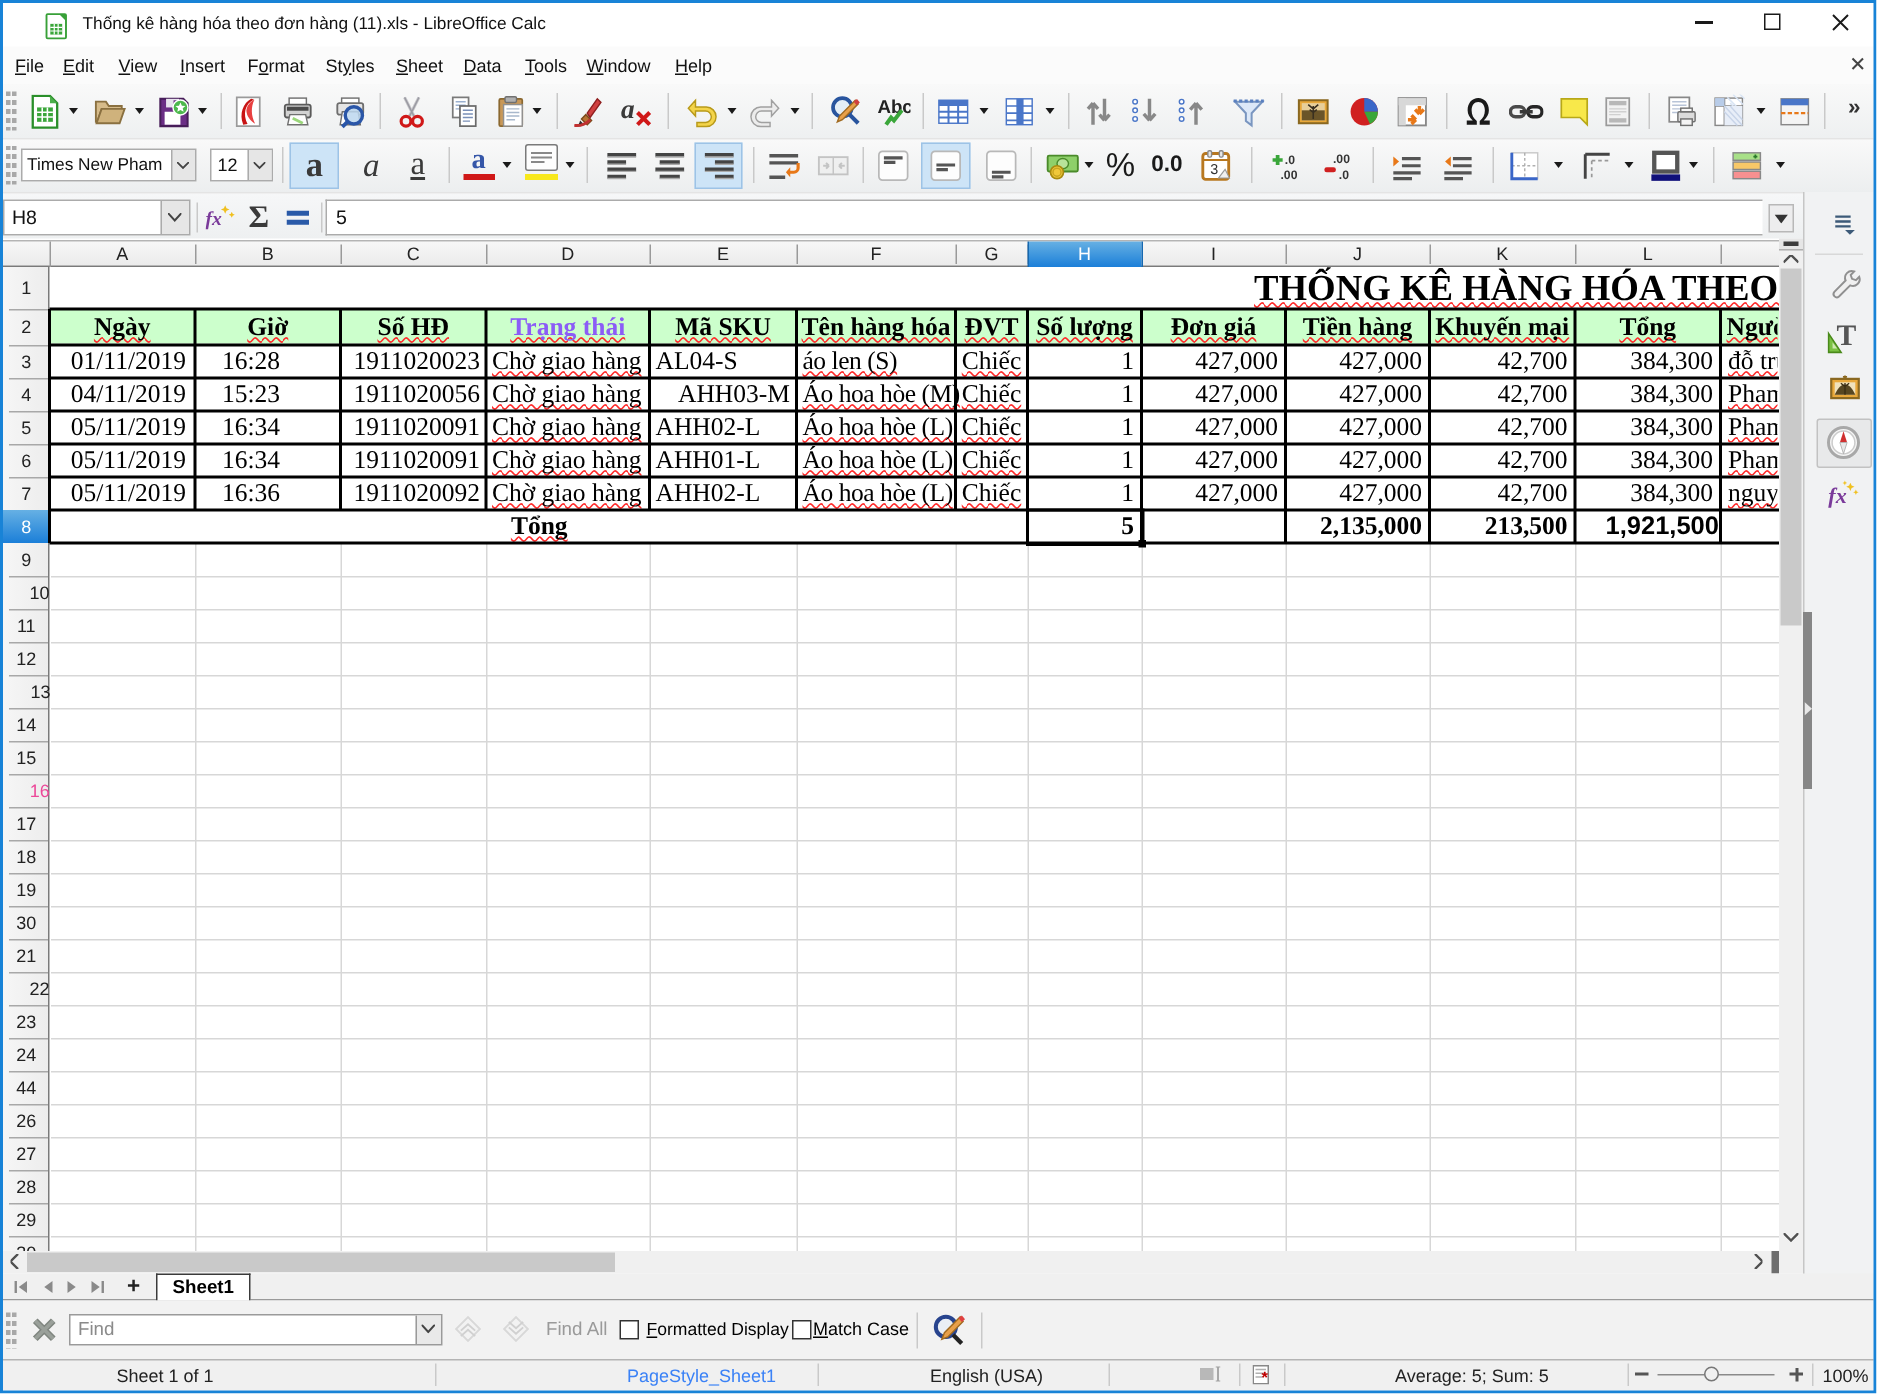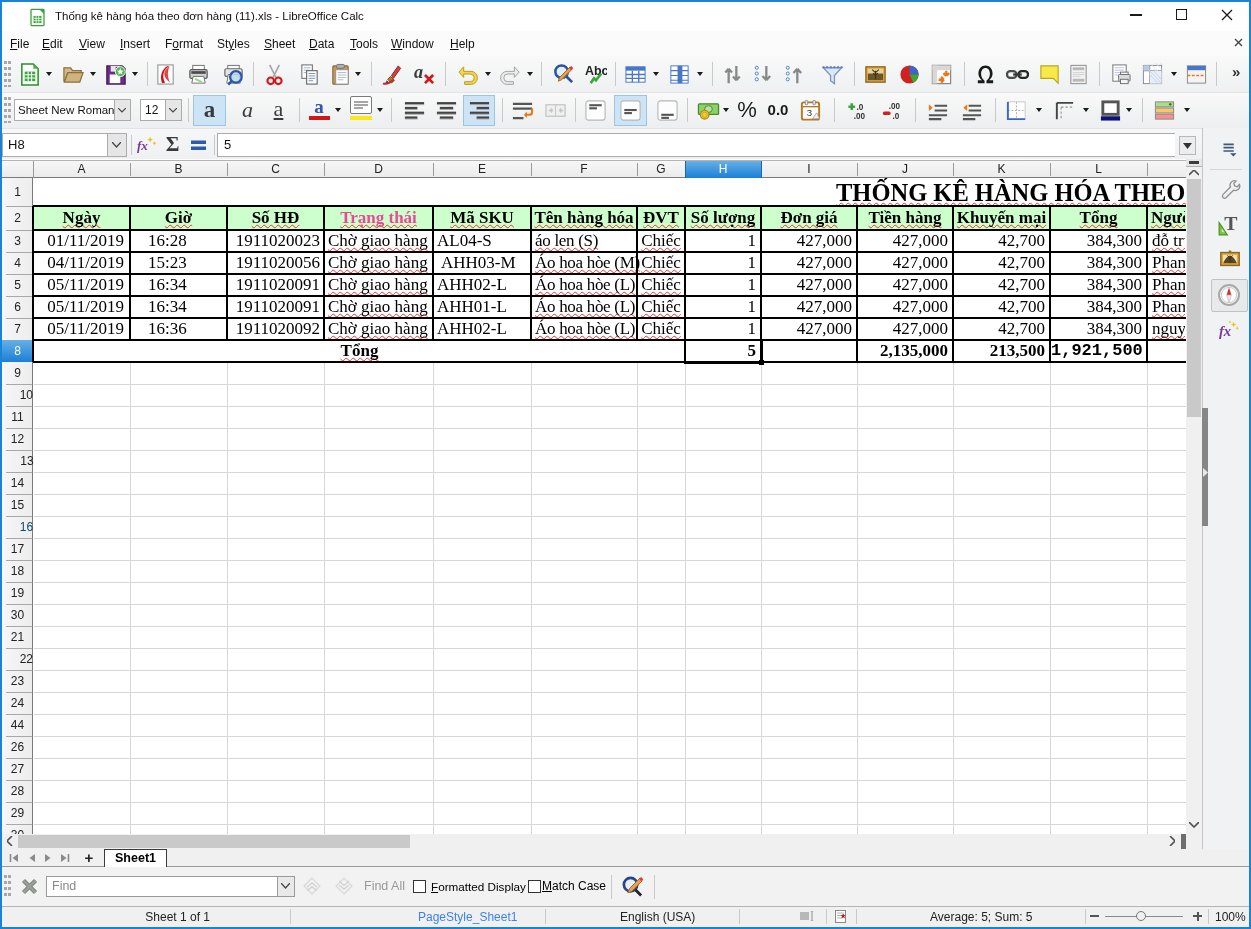--- a/index.html
+++ b/index.html
@@ -225,21 +225,21 @@
   </svg>
 <div class="darr" style="left:1170.5px;top:72px"></div>
 <svg style="position:absolute;left:1184.5px;top:62.5px" width="23" height="23" viewBox="0 0 24 24">
     <rect x="2.5" y="3" width="19" height="18" fill="#f4f4f4" stroke="#888"></rect>
     <rect x="2.5" y="3" width="19" height="4.5" fill="#4a76c8"></rect>
     <path d="M2.5 13h19" stroke="#e87818" stroke-width="1.6" stroke-dasharray="3 1.6"></path>
   </svg>
 <div class="sep1" style="left:1216px;top:62px;height:24px"></div>
 <div style="position:absolute;left:1232px;top:63px;width:18px;height:22px;font-size:15px;color:#333;font-weight:bold">»</div>
 <div style="position:absolute;left:14px;top:99px;width:117px;height:22px;background:#fff;border:1px solid #ababab"></div>
-<div style="position:absolute;left:18px;top:99px;width:98px;height:22px;font-size:11.5px;line-height:22px;color:#111;overflow:hidden">Sheet New Roman</div>
+<div style="position:absolute;left:18px;top:99px;width:98px;height:22px;font-size:11.5px;line-height:22px;color:#111;overflow:hidden">Times New Pham</div>
 <div style="position:absolute;left:114px;top:100px;width:16px;height:20px;background:#e6e6e6;border-left:1px solid #ababab"></div>
 <svg style="position:absolute;left:118.0px;top:107.5px" width="8" height="5" viewBox="0 0 8 5">
     <path d="M0 0l4 4 4-4" stroke="#444" stroke-width="1.2" fill="none"></path>
   </svg>
 <div style="position:absolute;left:140px;top:99px;width:42px;height:22px;background:#fff;border:1px solid #ababab"></div>
 <div style="position:absolute;left:145px;top:99px;width:25px;height:22px;font-size:12px;line-height:22px;color:#111">12</div>
 <div style="position:absolute;left:165px;top:100px;width:16px;height:20px;background:#e6e6e6;border-left:1px solid #ababab"></div>
 <svg style="position:absolute;left:169.0px;top:107.5px" width="8" height="5" viewBox="0 0 8 5">
     <path d="M0 0l4 4 4-4" stroke="#444" stroke-width="1.2" fill="none"></path>
   </svg>
@@ -459,21 +459,21 @@
 <div style="position:absolute;left:2px;top:406px;width:31px;height:22px;font-size:12px;text-align:center;line-height:22px;color:#222;overflow:hidden">11</div>
 <div style="position:absolute;left:6px;top:428px;width:26px;height:1px;background:#a8a8a8"></div>
 <div style="position:absolute;left:2px;top:428px;width:31px;height:22px;font-size:12px;text-align:center;line-height:22px;color:#222;overflow:hidden">12</div>
 <div style="position:absolute;left:6px;top:450px;width:26px;height:1px;background:#a8a8a8"></div>
 <div style="position:absolute;left:2px;top:450px;width:50px;height:22px;font-size:12px;text-align:center;line-height:22px;color:#222;overflow:hidden">13</div>
 <div style="position:absolute;left:6px;top:472px;width:26px;height:1px;background:#a8a8a8"></div>
 <div style="position:absolute;left:2px;top:472px;width:31px;height:22px;font-size:12px;text-align:center;line-height:22px;color:#222;overflow:hidden">14</div>
 <div style="position:absolute;left:6px;top:494px;width:26px;height:1px;background:#a8a8a8"></div>
 <div style="position:absolute;left:2px;top:494px;width:31px;height:22px;font-size:12px;text-align:center;line-height:22px;color:#222;overflow:hidden">15</div>
 <div style="position:absolute;left:6px;top:516px;width:26px;height:1px;background:#a8a8a8"></div>
-<div style="position:absolute;left:2px;top:516px;width:49px;height:22px;font-size:12px;text-align:center;line-height:22px;color:#0c4a6e;overflow:hidden">16</div>
+<div style="position:absolute;left:2px;top:516px;width:49px;height:22px;font-size:12px;text-align:center;line-height:22px;color:#ec4899;overflow:hidden">16</div>
 <div style="position:absolute;left:6px;top:538px;width:26px;height:1px;background:#a8a8a8"></div>
 <div style="position:absolute;left:2px;top:538px;width:31px;height:22px;font-size:12px;text-align:center;line-height:22px;color:#222;overflow:hidden">17</div>
 <div style="position:absolute;left:6px;top:560px;width:26px;height:1px;background:#a8a8a8"></div>
 <div style="position:absolute;left:2px;top:560px;width:31px;height:22px;font-size:12px;text-align:center;line-height:22px;color:#222;overflow:hidden">18</div>
 <div style="position:absolute;left:6px;top:582px;width:26px;height:1px;background:#a8a8a8"></div>
 <div style="position:absolute;left:2px;top:582px;width:31px;height:22px;font-size:12px;text-align:center;line-height:22px;color:#222;overflow:hidden">19</div>
 <div style="position:absolute;left:6px;top:604px;width:26px;height:1px;background:#a8a8a8"></div>
 <div style="position:absolute;left:2px;top:604px;width:31px;height:22px;font-size:12px;text-align:center;line-height:22px;color:#222;overflow:hidden">30</div>
 <div style="position:absolute;left:6px;top:626px;width:26px;height:1px;background:#a8a8a8"></div>
 <div style="position:absolute;left:2px;top:626px;width:31px;height:22px;font-size:12px;text-align:center;line-height:22px;color:#222;overflow:hidden">21</div>
@@ -526,21 +526,21 @@
 <div style="position:absolute;left:34px;top:736px;width:1152px;height:1px;background:#d7d7d7"></div>
 <div style="position:absolute;left:34px;top:758px;width:1152px;height:1px;background:#d7d7d7"></div>
 <div style="position:absolute;left:34px;top:780px;width:1152px;height:1px;background:#d7d7d7"></div>
 <div style="position:absolute;left:34px;top:802px;width:1152px;height:1px;background:#d7d7d7"></div>
 <div style="position:absolute;left:34px;top:824px;width:1152px;height:1px;background:#d7d7d7"></div>
 <div style="position:absolute;left:836px;top:178px;width:350px;height:28px;font-family:'Liberation Serif',serif;font-size:17px;color:#000;font-size:24.5px;font-weight:bold;line-height:29px;white-space:nowrap;overflow:hidden"><span class="sq">THỐNG KÊ HÀNG HÓA THEO ĐƠN HÀNG</span></div>
 <div style="position:absolute;left:34px;top:206px;width:1152px;height:23px;background:#ccffcc"></div>
 <div style="position:absolute;left:34px;top:207px;width:95px;height:22px;font-family:'Liberation Serif',serif;font-size:17px;color:#000;line-height:22px;white-space:nowrap;font-weight:bold;text-align:center;"><span class="sq">Ngày</span></div>
 <div style="position:absolute;left:131px;top:207px;width:95px;height:22px;font-family:'Liberation Serif',serif;font-size:17px;color:#000;line-height:22px;white-space:nowrap;font-weight:bold;text-align:center;"><span class="sq">Giờ</span></div>
 <div style="position:absolute;left:228px;top:207px;width:95px;height:22px;font-family:'Liberation Serif',serif;font-size:17px;color:#000;line-height:22px;white-space:nowrap;font-weight:bold;text-align:center;"><span class="sq">Số HĐ</span></div>
-<div style="position:absolute;left:325px;top:207px;width:107px;height:22px;font-family:'Liberation Serif',serif;font-size:17px;color:#ec4899;line-height:22px;white-space:nowrap;font-weight:bold;text-align:center;"><span class="sq">Trạng thái</span></div>
+<div style="position:absolute;left:325px;top:207px;width:107px;height:22px;font-family:'Liberation Serif',serif;font-size:17px;color:#8b5cf6;line-height:22px;white-space:nowrap;font-weight:bold;text-align:center;"><span class="sq">Trạng thái</span></div>
 <div style="position:absolute;left:434px;top:207px;width:96px;height:22px;font-family:'Liberation Serif',serif;font-size:17px;color:#000;line-height:22px;white-space:nowrap;font-weight:bold;text-align:center;"><span class="sq">Mã SKU</span></div>
 <div style="position:absolute;left:532px;top:207px;width:104px;height:22px;font-family:'Liberation Serif',serif;font-size:17px;color:#000;line-height:22px;white-space:nowrap;font-weight:bold;text-align:center;"><span class="sq">Tên hàng hóa</span></div>
 <div style="position:absolute;left:638px;top:207px;width:46px;height:22px;font-family:'Liberation Serif',serif;font-size:17px;color:#000;line-height:22px;white-space:nowrap;font-weight:bold;text-align:center;"><span class="sq">ĐVT</span></div>
 <div style="position:absolute;left:686px;top:207px;width:74px;height:22px;font-family:'Liberation Serif',serif;font-size:17px;color:#000;line-height:22px;white-space:nowrap;font-weight:bold;text-align:center;"><span class="sq">Số lượng</span></div>
 <div style="position:absolute;left:762px;top:207px;width:94px;height:22px;font-family:'Liberation Serif',serif;font-size:17px;color:#000;line-height:22px;white-space:nowrap;font-weight:bold;text-align:center;"><span class="sq">Đơn giá</span></div>
 <div style="position:absolute;left:858px;top:207px;width:94px;height:22px;font-family:'Liberation Serif',serif;font-size:17px;color:#000;line-height:22px;white-space:nowrap;font-weight:bold;text-align:center;"><span class="sq">Tiền hàng</span></div>
 <div style="position:absolute;left:954px;top:207px;width:95px;height:22px;font-family:'Liberation Serif',serif;font-size:17px;color:#000;line-height:22px;white-space:nowrap;font-weight:bold;text-align:center;"><span class="sq">Khuyến mại</span></div>
 <div style="position:absolute;left:1051px;top:207px;width:95px;height:22px;font-family:'Liberation Serif',serif;font-size:17px;color:#000;line-height:22px;white-space:nowrap;font-weight:bold;text-align:center;"><span class="sq">Tổng</span></div>
 <div style="position:absolute;left:1148px;top:207px;width:37px;height:22px;font-family:'Liberation Serif',serif;font-size:17px;color:#000;line-height:22px;white-space:nowrap;overflow:hidden;font-weight:bold;padding-left:3px;"><span class="sq">Người nhận</span></div>
 <div style="position:absolute;left:34px;top:231px;width:95px;height:20px;font-family:'Liberation Serif',serif;font-size:17px;color:#000;line-height:20px;white-space:nowrap;text-align:right;padding-right:5px;">01/11/2019</div>
@@ -553,21 +553,21 @@
 <div style="position:absolute;left:686px;top:231px;width:74px;height:20px;font-family:'Liberation Serif',serif;font-size:17px;color:#000;line-height:20px;white-space:nowrap;text-align:right;padding-right:4px;">1</div>
 <div style="position:absolute;left:762px;top:231px;width:94px;height:20px;font-family:'Liberation Serif',serif;font-size:17px;color:#000;line-height:20px;white-space:nowrap;text-align:right;padding-right:4px;">427,000</div>
 <div style="position:absolute;left:858px;top:231px;width:94px;height:20px;font-family:'Liberation Serif',serif;font-size:17px;color:#000;line-height:20px;white-space:nowrap;text-align:right;padding-right:4px;">427,000</div>
 <div style="position:absolute;left:954px;top:231px;width:95px;height:20px;font-family:'Liberation Serif',serif;font-size:17px;color:#000;line-height:20px;white-space:nowrap;text-align:right;padding-right:4px;">42,700</div>
 <div style="position:absolute;left:1051px;top:231px;width:95px;height:20px;font-family:'Liberation Serif',serif;font-size:17px;color:#000;line-height:20px;white-space:nowrap;text-align:right;padding-right:4px;">384,300</div>
 <div style="position:absolute;left:1148px;top:231px;width:37px;height:20px;font-family:'Liberation Serif',serif;font-size:17px;color:#000;line-height:20px;white-space:nowrap;overflow:hidden;padding-left:4px;"><span class="sq">đỗ trung</span></div>
 <div style="position:absolute;left:34px;top:253px;width:95px;height:20px;font-family:'Liberation Serif',serif;font-size:17px;color:#000;line-height:20px;white-space:nowrap;text-align:right;padding-right:5px;">04/11/2019</div>
 <div style="position:absolute;left:131px;top:253px;width:95px;height:20px;font-family:'Liberation Serif',serif;font-size:17px;color:#000;line-height:20px;white-space:nowrap;padding-left:17px;">15:23</div>
 <div style="position:absolute;left:228px;top:253px;width:95px;height:20px;font-family:'Liberation Serif',serif;font-size:17px;color:#000;line-height:20px;white-space:nowrap;text-align:right;padding-right:3px;">1911020056</div>
 <div style="position:absolute;left:325px;top:253px;width:107px;height:20px;font-family:'Liberation Serif',serif;font-size:17px;color:#000;line-height:20px;white-space:nowrap;padding-left:3px;"><span class="sq">Chờ giao hàng</span></div>
-<div style="position:absolute;left:434px;top:253px;width:96px;height:20px;font-family:'Liberation Serif',serif;font-size:17px;color:#000;line-height:20px;white-space:nowrap;padding-left:7px;">AHH03-M</div>
+<div style="position:absolute;left:434px;top:253px;width:96px;height:20px;font-family:'Liberation Serif',serif;font-size:17px;color:#000;line-height:20px;white-space:nowrap;padding-left:18px;">AHH03-M</div>
 <div style="position:absolute;left:532px;top:253px;width:104px;height:20px;font-family:'Liberation Serif',serif;font-size:17px;color:#000;line-height:20px;white-space:nowrap;letter-spacing:-0.3px;padding-left:3px;"><span class="sq">Áo hoa hòe (M)</span></div>
 <div style="position:absolute;left:638px;top:253px;width:46px;height:20px;font-family:'Liberation Serif',serif;font-size:17px;color:#000;line-height:20px;white-space:nowrap;text-align:center;"><span class="sq">Chiếc</span></div>
 <div style="position:absolute;left:686px;top:253px;width:74px;height:20px;font-family:'Liberation Serif',serif;font-size:17px;color:#000;line-height:20px;white-space:nowrap;text-align:right;padding-right:4px;">1</div>
 <div style="position:absolute;left:762px;top:253px;width:94px;height:20px;font-family:'Liberation Serif',serif;font-size:17px;color:#000;line-height:20px;white-space:nowrap;text-align:right;padding-right:4px;">427,000</div>
 <div style="position:absolute;left:858px;top:253px;width:94px;height:20px;font-family:'Liberation Serif',serif;font-size:17px;color:#000;line-height:20px;white-space:nowrap;text-align:right;padding-right:4px;">427,000</div>
 <div style="position:absolute;left:954px;top:253px;width:95px;height:20px;font-family:'Liberation Serif',serif;font-size:17px;color:#000;line-height:20px;white-space:nowrap;text-align:right;padding-right:4px;">42,700</div>
 <div style="position:absolute;left:1051px;top:253px;width:95px;height:20px;font-family:'Liberation Serif',serif;font-size:17px;color:#000;line-height:20px;white-space:nowrap;text-align:right;padding-right:4px;">384,300</div>
 <div style="position:absolute;left:1148px;top:253px;width:37px;height:20px;font-family:'Liberation Serif',serif;font-size:17px;color:#000;line-height:20px;white-space:nowrap;overflow:hidden;padding-left:4px;"><span class="sq">Pham Ngoc</span></div>
 <div style="position:absolute;left:34px;top:275px;width:95px;height:20px;font-family:'Liberation Serif',serif;font-size:17px;color:#000;line-height:20px;white-space:nowrap;text-align:right;padding-right:5px;">05/11/2019</div>
 <div style="position:absolute;left:131px;top:275px;width:95px;height:20px;font-family:'Liberation Serif',serif;font-size:17px;color:#000;line-height:20px;white-space:nowrap;padding-left:17px;">16:34</div>
@@ -605,21 +605,21 @@
 <div style="position:absolute;left:686px;top:319px;width:74px;height:20px;font-family:'Liberation Serif',serif;font-size:17px;color:#000;line-height:20px;white-space:nowrap;text-align:right;padding-right:4px;">1</div>
 <div style="position:absolute;left:762px;top:319px;width:94px;height:20px;font-family:'Liberation Serif',serif;font-size:17px;color:#000;line-height:20px;white-space:nowrap;text-align:right;padding-right:4px;">427,000</div>
 <div style="position:absolute;left:858px;top:319px;width:94px;height:20px;font-family:'Liberation Serif',serif;font-size:17px;color:#000;line-height:20px;white-space:nowrap;text-align:right;padding-right:4px;">427,000</div>
 <div style="position:absolute;left:954px;top:319px;width:95px;height:20px;font-family:'Liberation Serif',serif;font-size:17px;color:#000;line-height:20px;white-space:nowrap;text-align:right;padding-right:4px;">42,700</div>
 <div style="position:absolute;left:1051px;top:319px;width:95px;height:20px;font-family:'Liberation Serif',serif;font-size:17px;color:#000;line-height:20px;white-space:nowrap;text-align:right;padding-right:4px;">384,300</div>
 <div style="position:absolute;left:1148px;top:319px;width:37px;height:20px;font-family:'Liberation Serif',serif;font-size:17px;color:#000;line-height:20px;white-space:nowrap;overflow:hidden;padding-left:4px;"><span class="sq">nguyễn văn</span></div>
 <div style="position:absolute;left:34px;top:341px;width:651px;height:20px;font-family:'Liberation Serif',serif;font-size:17px;color:#000;font-weight:bold;text-align:center;line-height:20px"><span class="sq">Tổng</span></div>
 <div style="position:absolute;left:686px;top:341px;width:74px;height:20px;font-family:'Liberation Serif',serif;font-size:17px;color:#000;line-height:20px;white-space:nowrap;font-weight:bold;text-align:right;padding-right:4px;">5</div>
 <div style="position:absolute;left:858px;top:341px;width:94px;height:20px;font-family:'Liberation Serif',serif;font-size:17px;color:#000;line-height:20px;white-space:nowrap;font-weight:bold;text-align:right;padding-right:4px;">2,135,000</div>
 <div style="position:absolute;left:954px;top:341px;width:95px;height:20px;font-family:'Liberation Serif',serif;font-size:17px;color:#000;line-height:20px;white-space:nowrap;font-weight:bold;text-align:right;padding-right:4px;">213,500</div>
-<div style="position:absolute;left:1051px;top:341px;width:95px;height:20px;font-family:Liberation Mono, monospace;font-size:17px;color:#000;line-height:20px;white-space:nowrap;font-weight:bold;text-align:right;padding-right:12px;">1,921,500</div>
+<div style="position:absolute;left:1051px;top:341px;width:95px;height:20px;font-family:Liberation Sans, sans-serif;font-size:17px;color:#000;line-height:20px;white-space:nowrap;font-weight:bold;text-align:right;padding-right:0;">1,921,500</div>
 <div style="position:absolute;left:33px;top:205.2px;width:1153px;height:1.6px;background:#000"></div>
 <div style="position:absolute;left:33px;top:229.2px;width:1153px;height:1.6px;background:#000"></div>
 <div style="position:absolute;left:33px;top:251.2px;width:1153px;height:1.6px;background:#000"></div>
 <div style="position:absolute;left:33px;top:273.2px;width:1153px;height:1.6px;background:#000"></div>
 <div style="position:absolute;left:33px;top:295.2px;width:1153px;height:1.6px;background:#000"></div>
 <div style="position:absolute;left:33px;top:317.2px;width:1153px;height:1.6px;background:#000"></div>
 <div style="position:absolute;left:33px;top:339.2px;width:1153px;height:1.6px;background:#000"></div>
 <div style="position:absolute;left:33px;top:361.2px;width:1153px;height:1.6px;background:#000"></div>
 <div style="position:absolute;left:129.2px;top:206px;width:1.6px;height:134px;background:#000"></div>
 <div style="position:absolute;left:226.2px;top:206px;width:1.6px;height:134px;background:#000"></div>
@@ -741,21 +741,21 @@
 <div style="position:absolute;left:542px;top:876px;width:80px;height:21px;font-size:12px;color:#000;line-height:21px"><u>M</u>atch Case</div>
 <div class="sep1" style="left:611px;top:875px;height:24px"></div>
 <svg style="position:absolute;left:620.5px;top:874.5px" width="23" height="23" viewBox="0 0 24 24">
     <circle cx="10" cy="10" r="7" fill="#e4ecf6" fill-opacity=".6" stroke="#28448e" stroke-width="2.8"></circle>
     <path d="M20 3L9 14l-1.8 4.6L11.4 17 22 6.2z" fill="#e8a04a" stroke="#a06a20" stroke-width="1"></path>
     <path d="M20 3l2.2 2.6" stroke="#e04040" stroke-width="3"></path>
     <path d="M15 15.5L21 21.5" stroke="#222" stroke-width="3"></path>
   </svg>
 <div class="sep1" style="left:654px;top:875px;height:24px"></div>
 <div style="position:absolute;left:2px;top:906px;width:1247px;height:21px;background:#f0f0f0;border-top:1px solid #b4b4b4"></div>
-<div style="position:absolute;left:10px;top:906px;width:200px;height:21px;font-size:12px;color:#222;line-height:22px;text-align:right">Sheet 1 of 1</div>
+<div style="position:absolute;left:10px;top:906px;width:200px;height:21px;font-size:12px;color:#222;line-height:22px;text-align:center">Sheet 1 of 1</div>
 <div style="position:absolute;left:418px;top:906px;width:200px;height:38px;font-size:12px;color:#3b82f6;line-height:22px;text-align:left">PageStyle_Sheet1</div>
 <div style="position:absolute;left:620px;top:906px;width:200px;height:21px;font-size:12px;color:#222;line-height:22px;text-align:left">English (USA)</div>
 <div style="position:absolute;left:930px;top:906px;width:200px;height:21px;font-size:12px;color:#222;line-height:22px;text-align:left">Average: 5; Sum: 5</div>
 <div style="position:absolute;left:290px;top:909px;width:1px;height:15px;background:#c9c9c9"></div>
 <div style="position:absolute;left:545px;top:909px;width:1px;height:15px;background:#c9c9c9"></div>
 <div style="position:absolute;left:739px;top:909px;width:1px;height:15px;background:#c9c9c9"></div>
 <div style="position:absolute;left:826px;top:909px;width:1px;height:15px;background:#c9c9c9"></div>
 <div style="position:absolute;left:856px;top:909px;width:1px;height:15px;background:#c9c9c9"></div>
 <div style="position:absolute;left:1085px;top:909px;width:1px;height:15px;background:#c9c9c9"></div>
 <div style="position:absolute;left:1208px;top:909px;width:1px;height:15px;background:#c9c9c9"></div>

